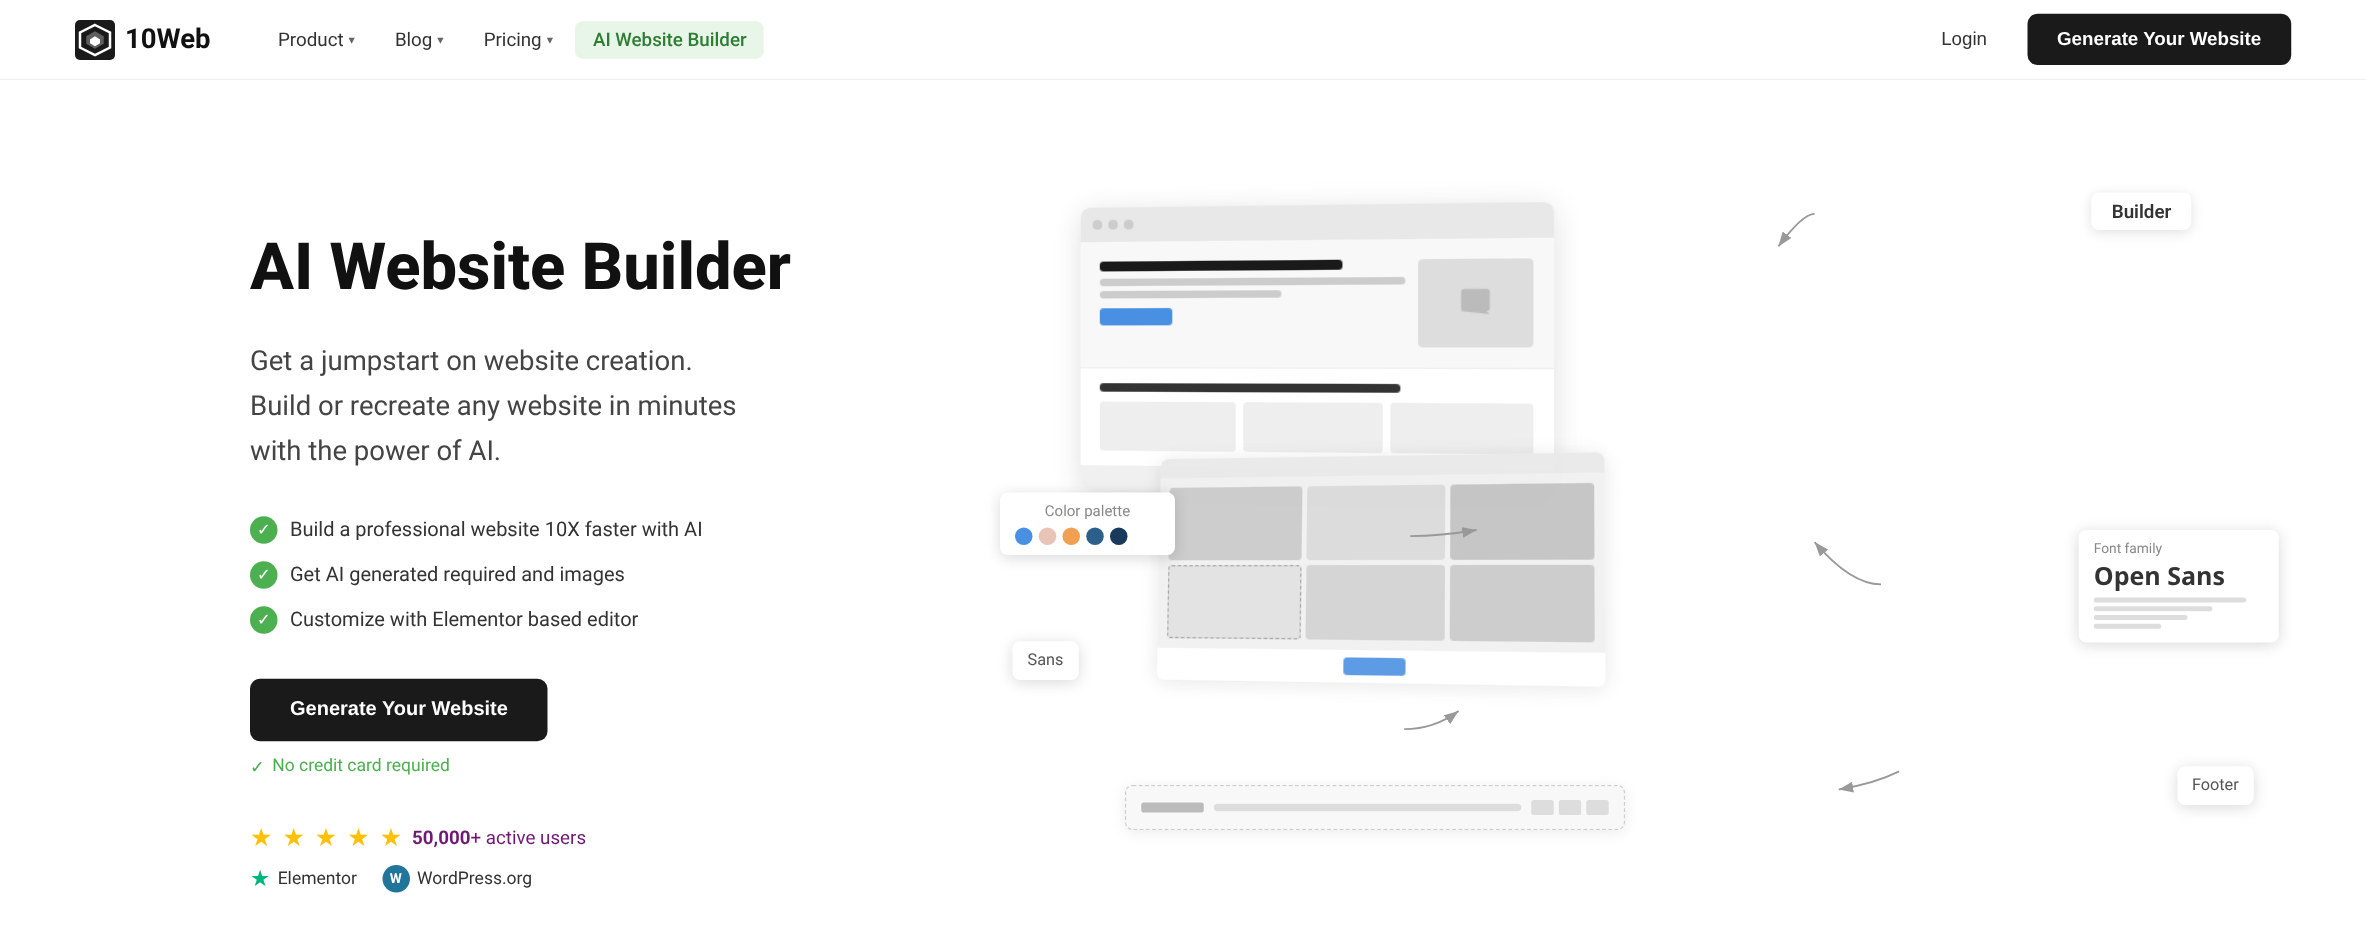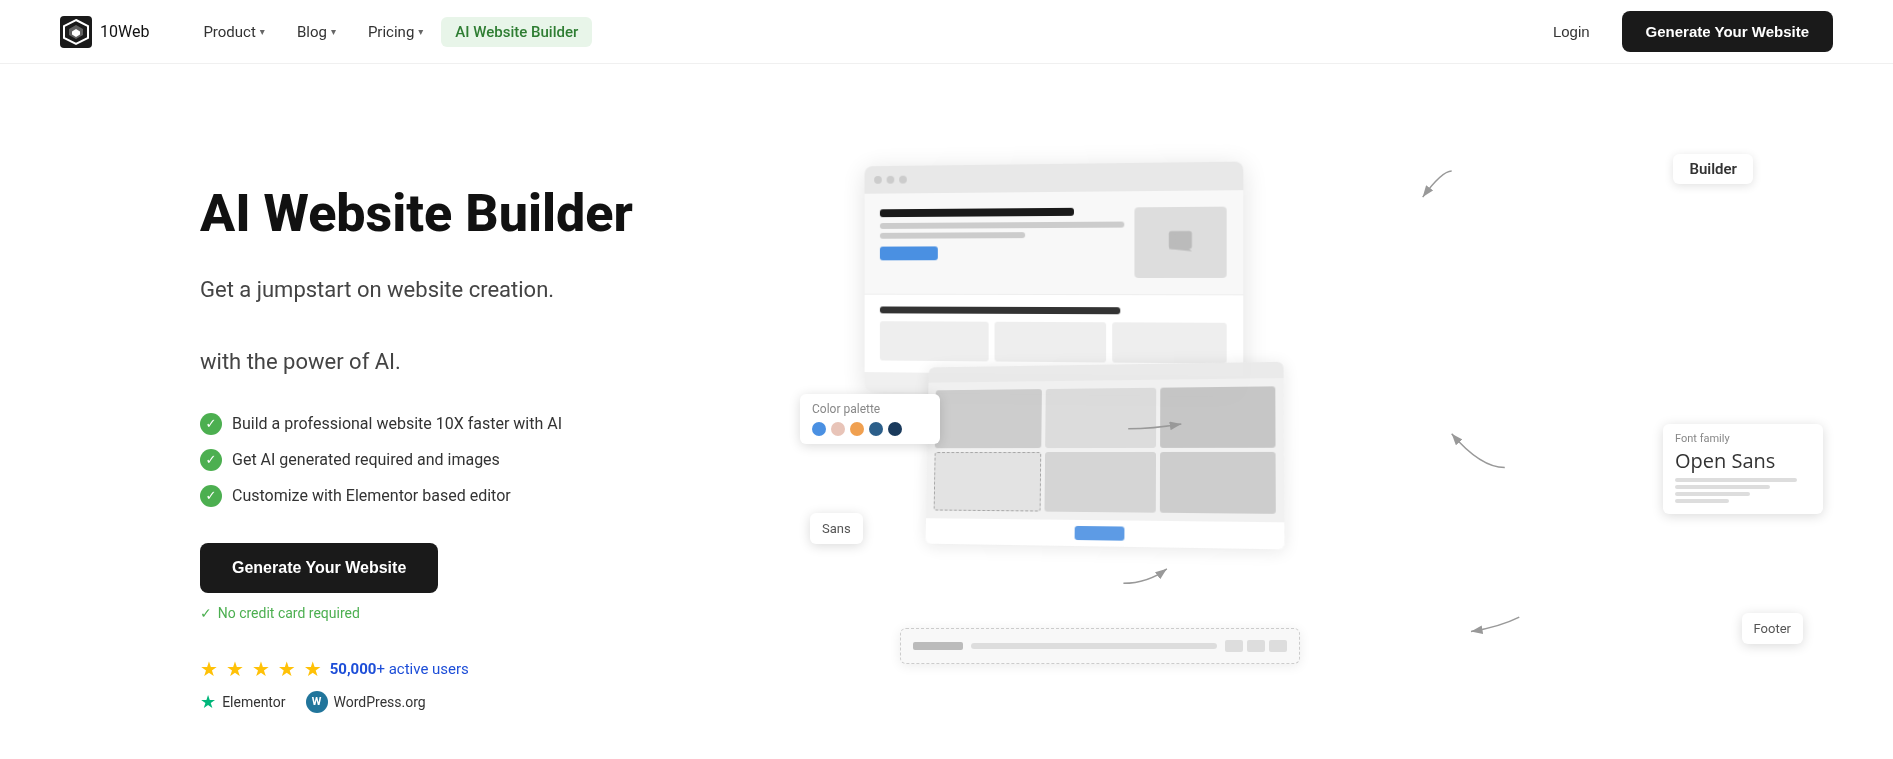--- a/index.html
+++ b/index.html
@@ -24,22 +24,22 @@
       display: flex;
       align-items: center;
       gap: 8px;
       margin-right: 40px;
     }
     .logo-icon {
       width: 32px;
       height: 32px;
     }
     .logo-text {
-      font-size: 16px;
-      font-weight: 400;
+      font-size: 22px;
+      font-weight: 700;
       color: #111;
     }
     .nav-links {
       display: flex;
       align-items: center;
       gap: 4px;
       flex: 1;
     }
     .nav-item {
       display: flex;
@@ -164,21 +164,21 @@
       gap: 10px;
     }
     .stars-row {
       display: flex;
       align-items: center;
       gap: 8px;
     }
     .star { color: #FFC107; font-size: 20px; }
     .users-text {
       font-size: 15px;
-      color: #1d4ed8;
+      color: #701a75;
     }
     .users-text strong { font-weight: 700; }
     .trust-row {
       display: flex;
       align-items: center;
       gap: 20px;
     }
     .trustpilot-badge {
       display: flex;
       align-items: center;
@@ -338,40 +338,40 @@
 
     
     .label-palette {
       top: 250px;
       left: 0px;
       display: flex;
       flex-direction: column;
       gap: 6px;
       min-width: 140px;
     }
-    .palette-title { font-size: 12px; color: #888; }
+    .palette-title { font-size: 12px; color: #888; text-align: center; }
     .palette-dots {
       display: flex;
       gap: 5px;
     }
     .palette-dot {
       width: 14px;
       height: 14px;
       border-radius: 50%;
     }
 
     
     .label-font {
       top: 280px;
       right: 10px;
       min-width: 160px;
     }
     .font-family-name {
       font-size: 20px;
-      font-weight: 400;
+      font-weight: 700;
       font-family: 'Open Sans', sans-serif;
     }
     .font-sizes {
       margin-top: 4px;
     }
     .font-size-line {
       height: 4px;
       background: #ddd;
       border-radius: 2px;
       margin-bottom: 3px;
@@ -486,21 +486,21 @@
     <button class="btn-login">Login</button>
     <button class="btn-generate-nav">Generate Your Website</button>
   </div>
 </nav>
 
 <section class="hero">
   <div class="hero-left">
     <h1 class="hero-title">AI Website Builder</h1>
     <p class="hero-subtitle">
       <span>Get a jumpstart on website creation.</span><br>
-      <br>
+      <span>Build or recreate any website in minutes</span><br>
       <span>with the power of AI.</span>
     </p>
 
     <ul class="features-list">
       <li>
         <span class="check-icon">✓</span>
         <span>Build a professional website 10X faster with AI</span>
       </li>
       <li>
         <span class="check-icon">✓</span>

